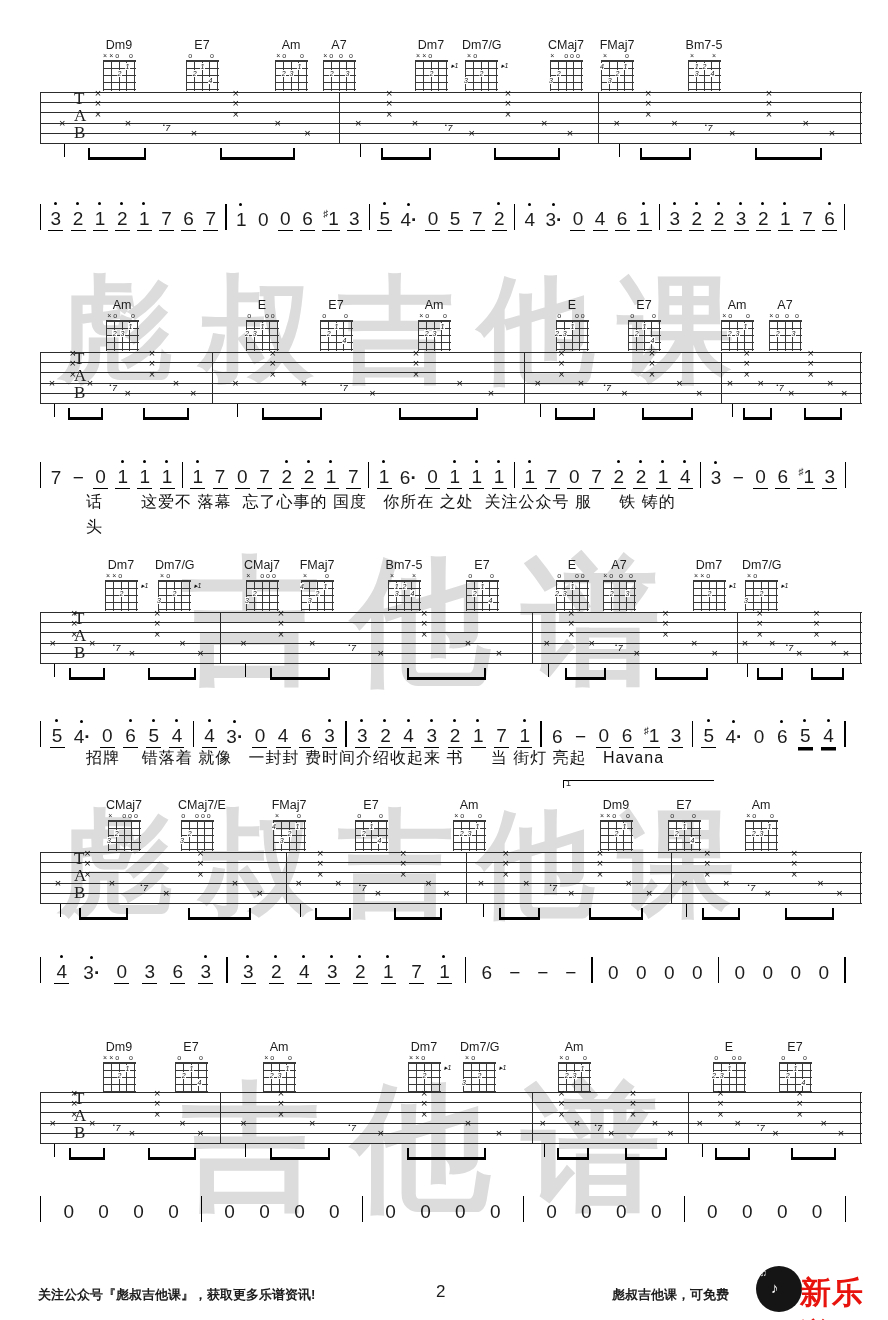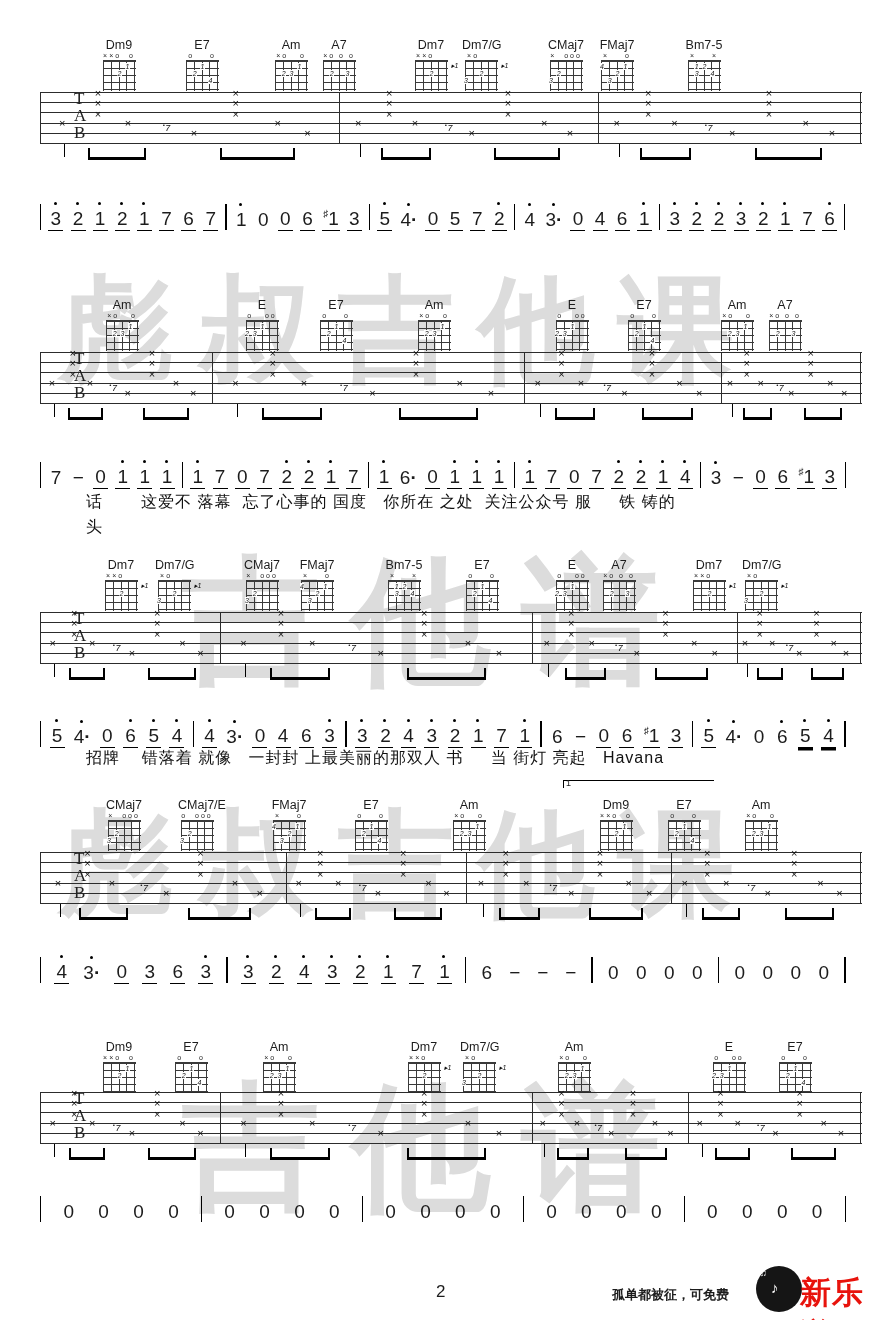--- a/index.html
+++ b/index.html
@@ -46,22 +46,23 @@
   .footer-right{position:absolute;left:612px;top:1286px;font-size:13px;font-weight:700;z-index:1;}
   .vinyl{position:absolute;left:756px;top:1266px;width:46px;height:46px;border-radius:50%;background:#151515;z-index:2;}
   .vinyl::after{content:"♪";position:absolute;left:15px;top:13px;color:#fff;font-size:15px;}
   .vinyl::before{content:"♫";position:absolute;left:4px;top:2px;color:#fff;font-size:9px;}
   .brand{position:absolute;left:800px;top:1272px;font-size:31px;font-weight:700;z-index:2;letter-spacing:1px;}
 </style>
 </head>
 <body>
 
 <div id="page">
+  <div class="footer-left">关注公众号『彪叔吉他课』，获取更多乐谱资讯!</div>
   <div class="page-num">2</div>
-  <div class="footer-right">孤单都被征，可免费</div>
+  <div class="footer-right">彪叔吉他课，可免费</div>
   <div class="vinyl"></div>
   <div class="brand" style="color: rgb(232, 19, 12);">新乐谱</div>
 <div class="wm" style="left: 58px; top: 272px; font-size: 116px; letter-spacing: 24px;">彪叔吉他课</div>
     <div class="wm" style="left: 182px; top: 552px; font-size: 138px; letter-spacing: 32px;">吉他谱</div>
     <div class="wm" style="left: 58px; top: 806px; font-size: 116px; letter-spacing: 24px;">彪叔吉他课</div>
     <div class="wm" style="left: 182px; top: 1078px; font-size: 138px; letter-spacing: 32px;">吉他谱</div>
     <div class="chord" style="left: 100px; top: 38px;">
       <div class="chord-name">Dm9</div>
       <div class="chord-markers">××o  o</div>
       <div class="chord-grid">
@@ -674,21 +675,21 @@
       <div class="tok u">3</div>
       <div class="btok"></div>
       <div class="tok hi u">5</div>
       <div class="tok hi">4<span style="font-weight: 700;">·</span></div>
       <div class="tok">0</div>
       <div class="tok hi">6</div>
       <div class="tok hi u2">5</div>
       <div class="tok hi u2">4</div>
       <div class="btok"></div>
     </div>
-    <div class="lyr" style="top: 748px;">招牌    错落着 就像   一封封 上最美丽的那双人 书     当 街灯 亮起   Havana</div>
+    <div class="lyr" style="top: 748px;">招牌    错落着 就像   一封封 费时间介绍收起来 书     当 街灯 亮起   Havana</div>
     <div class="volta" style="left: 563px; top: 780px; width: 150px;">
       <span>1</span>
     </div>
     <div class="chord" style="left: 105px; top: 798px;">
       <div class="chord-name">CMaj7</div>
       <div class="chord-markers">×  ooo</div>
       <div class="chord-grid">
         <div class="finger" style="left: 5.8px; top: 7.5px;">2</div>
         <div class="finger" style="left: -2px; top: 14.5px;">3</div>
       </div>

